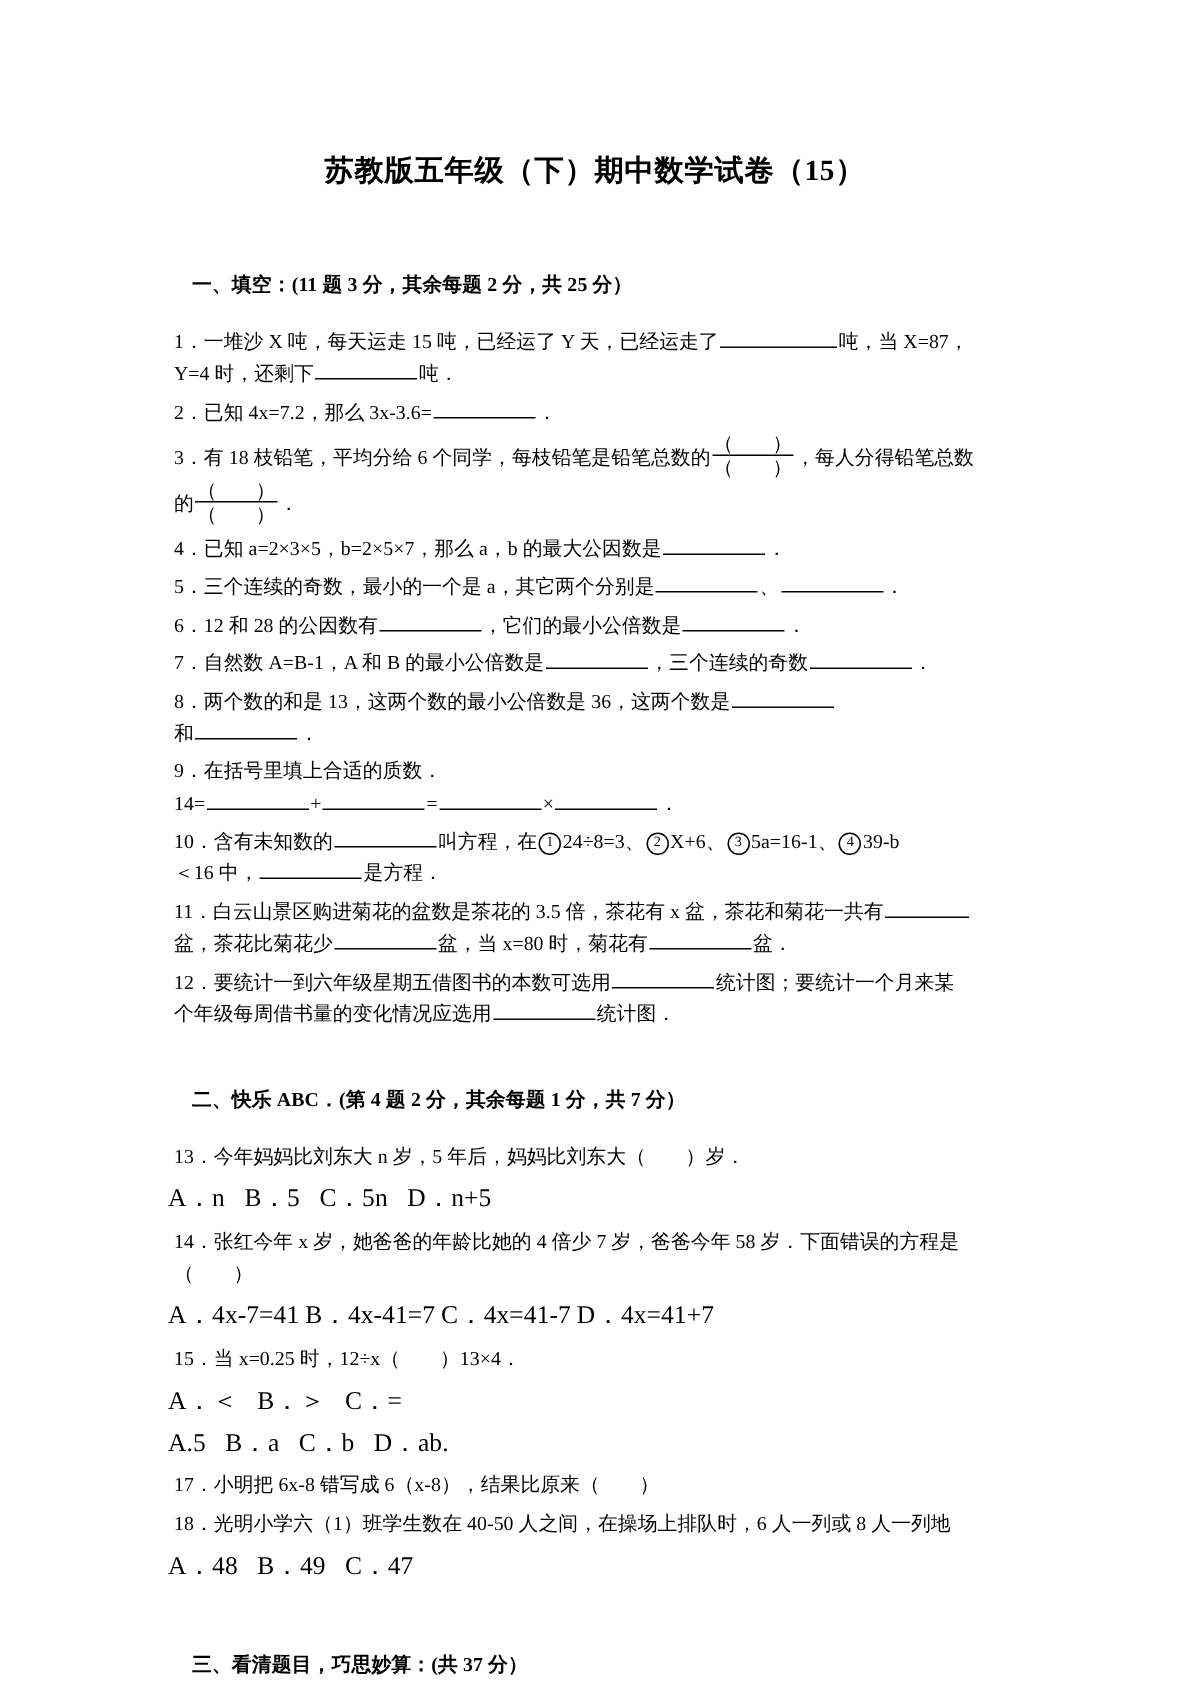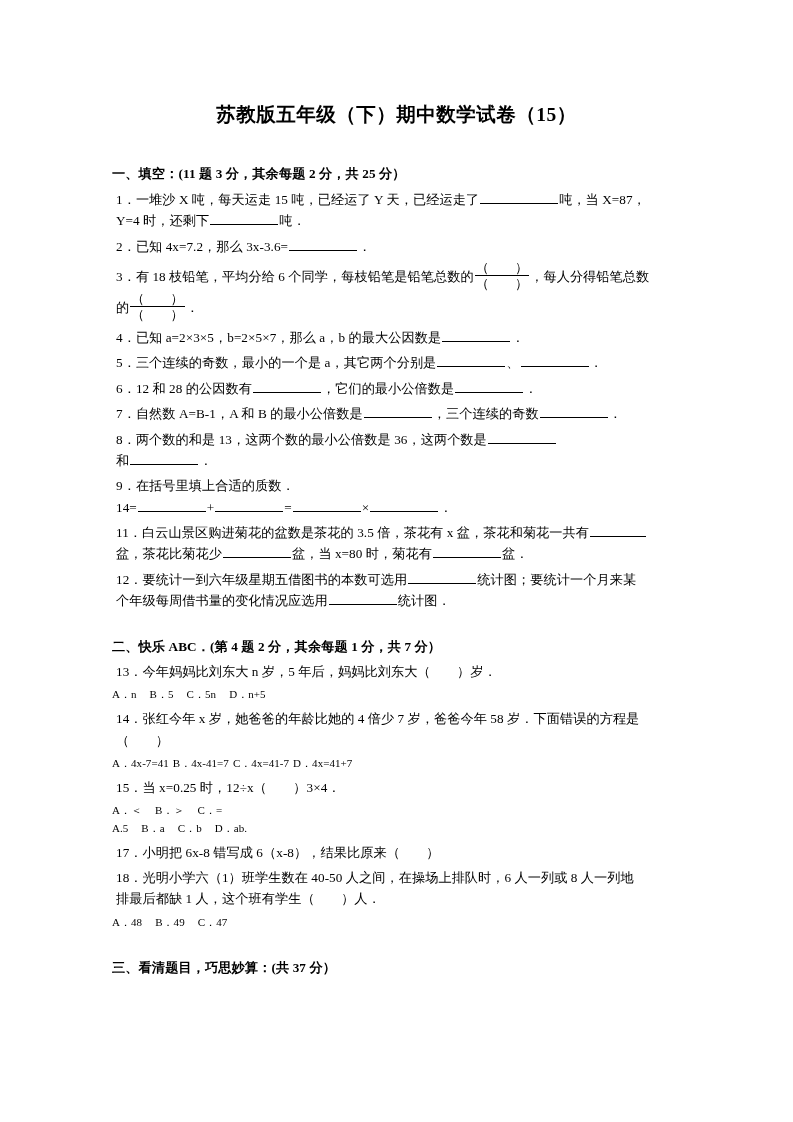--- a/index.html
+++ b/index.html
@@ -29,39 +29,39 @@
     font-size: 19.5px;
     font-weight: bold;
     letter-spacing: 0.5px;
     margin: 0;
     padding-top: 103px;
     line-height: 1.2;
   }
   .section-head {
     font-size: 13.2px;
     font-weight: bold;
-    margin: 0;
+    margin: 16px;
     line-height: 1.55;
     letter-spacing: 0.1px;
   }
   .sec1-head { padding-top: 38px; }
   .sec2-head { padding-top: 21px; }
   .sec3-head { padding-top: 26px; }
 
   .q {
     font-size: 13.2px;
     line-height: 1.62;
     margin: 4px;
     text-align: justify;
     text-justify: inter-character;
     letter-spacing: 0.05px;
   }
   .q.tallline { line-height: 2.35; }
   .opts {
-    font-size: 11px;
+    font-size: 17px;
     line-height: 1.62;
     margin: 0;
     letter-spacing: 0.05px;
   }
   .opts span.opt { margin-right: 13px; }
   .opts span.opt.tight { margin-right: 4px; }
 
   
   .blank {
     display: inline-block;
@@ -151,20 +151,24 @@
   <div class="q">
     <span>8．两个数的和是 13，这两个数的最小公倍数是 36，这两个数是</span><span class="blank b-md"></span><br>
     <span>和</span><span class="blank b-md"></span><span>．</span>
   </div>
 
   <div class="q">
     <span>9．在括号里填上合适的质数．</span><br>
     <span>14=</span><span class="blank b-md"></span><span>+</span><span class="blank b-md"></span><span>=</span><span class="blank b-md"></span><span>×</span><span class="blank b-md"></span><span>．</span>
   </div>
 
+  <div class="q">
+    <span>10．含有未知数的</span><span class="blank b-md"></span><span>叫方程，在</span><span class="circnum">1</span><span>24÷8=3、</span><span class="circnum">2</span><span>X+6、</span><span class="circnum">3</span><span>5a=16‐1、</span><span class="circnum">4</span><span>39‐b</span><br>
+    <span>＜16 中，</span><span class="blank b-md"></span><span>是方程．</span>
+  </div>
 
   <div class="q">
     <span>11．白云山景区购进菊花的盆数是茶花的 3.5 倍，茶花有 x 盆，茶花和菊花一共有</span><span class="blank b-sm"></span><br>
     <span>盆，茶花比菊花少</span><span class="blank b-md"></span><span>盆，当 x=80 时，菊花有</span><span class="blank b-md"></span><span>盆．</span>
   </div>
 
   <div class="q">
     <span>12．要统计一到六年级星期五借图书的本数可选用</span><span class="blank b-md"></span><span>统计图；要统计一个月来某</span><br>
     <span>个年级每周借书量的变化情况应选用</span><span class="blank b-md"></span><span>统计图．</span>
   </div>
@@ -177,34 +181,33 @@
   </div>
 
   <div class="q">
     <span>14．张红今年 x 岁，她爸爸的年龄比她的 4 倍少 7 岁，爸爸今年 58 岁．下面错误的方程是</span><br>
     <span>（　　）</span>
   </div>
   <div class="opts">
     <span class="opt tight">A．4x‐7=41</span><span class="opt tight">B．4x‐41=7</span><span class="opt tight">C．4x=41‐7</span><span class="opt tight">D．4x=41+7</span>
   </div>
 
-  <div class="q">15．当 x=0.25 时，12÷x（　　）3×4．</div>
+  <div class="q">15．当 x=0.25 时，12÷x（　　）13×4．</div>
   <div class="opts">
     <span class="opt">A．＜</span><span class="opt">B．＞</span><span class="opt">C．=</span>
   </div>
 
   <div class="opts">
     <span class="opt">A.5</span><span class="opt">B．a</span><span class="opt">C．b</span><span class="opt">D．ab.</span>
   </div>
 
   <div class="q">17．小明把 6x‐8 错写成 6（x‐8），结果比原来（　　）</div>
 
   <div class="q">
     <span>18．光明小学六（1）班学生数在 40‐50 人之间，在操场上排队时，6 人一列或 8 人一列地</span><br>
-    <span>排最后都缺 1 人，这个班有学生（　　）人．</span>
   </div>
   <div class="opts">
     <span class="opt">A．48</span><span class="opt">B．49</span><span class="opt">C．47</span>
   </div>
 
   <div class="section-head sec3-head">三、看清题目，巧思妙算：(共 37 分）</div>
 
 </div>
 
 </body></html>

